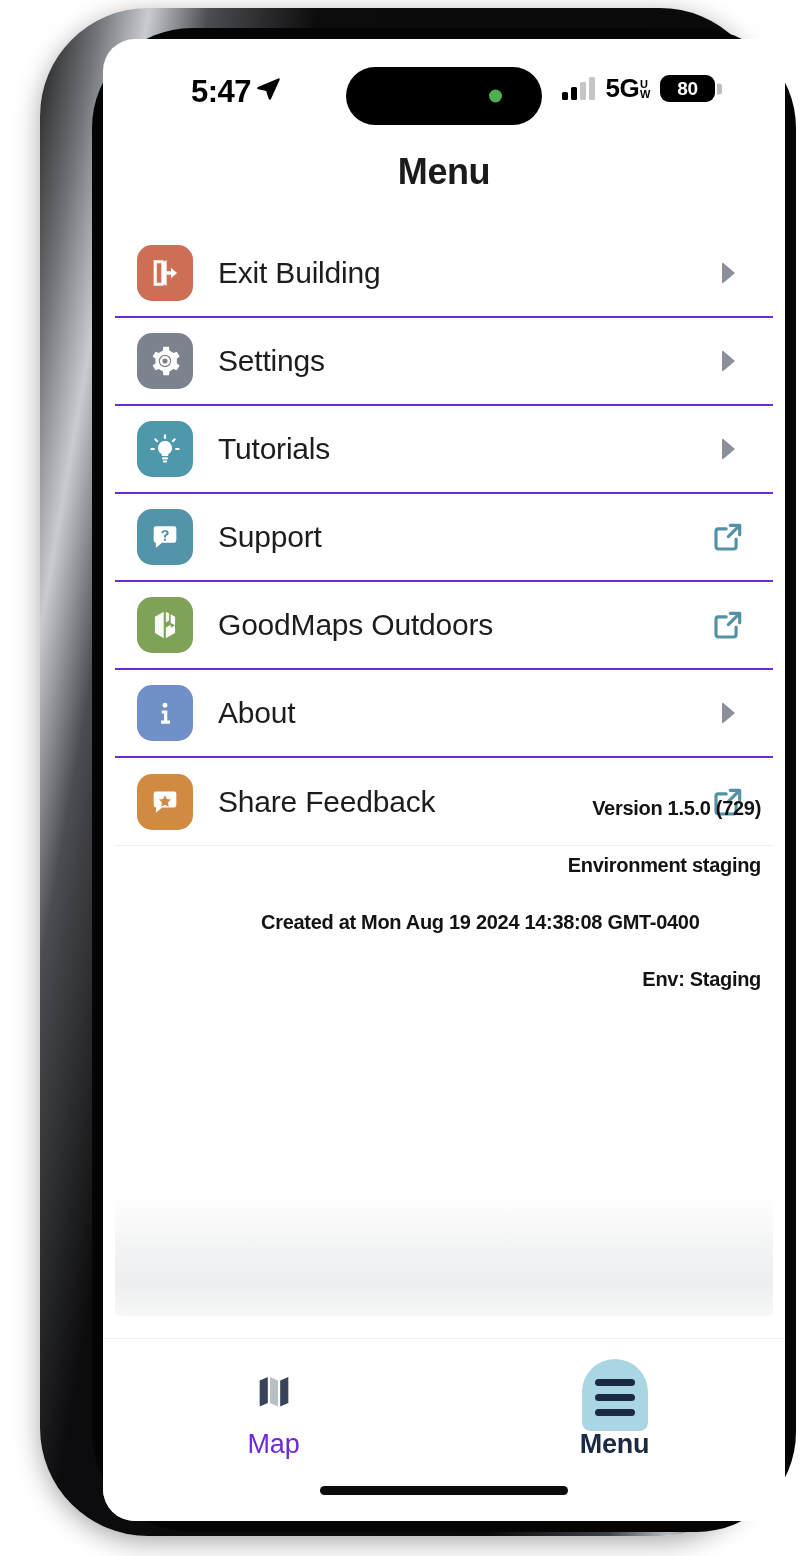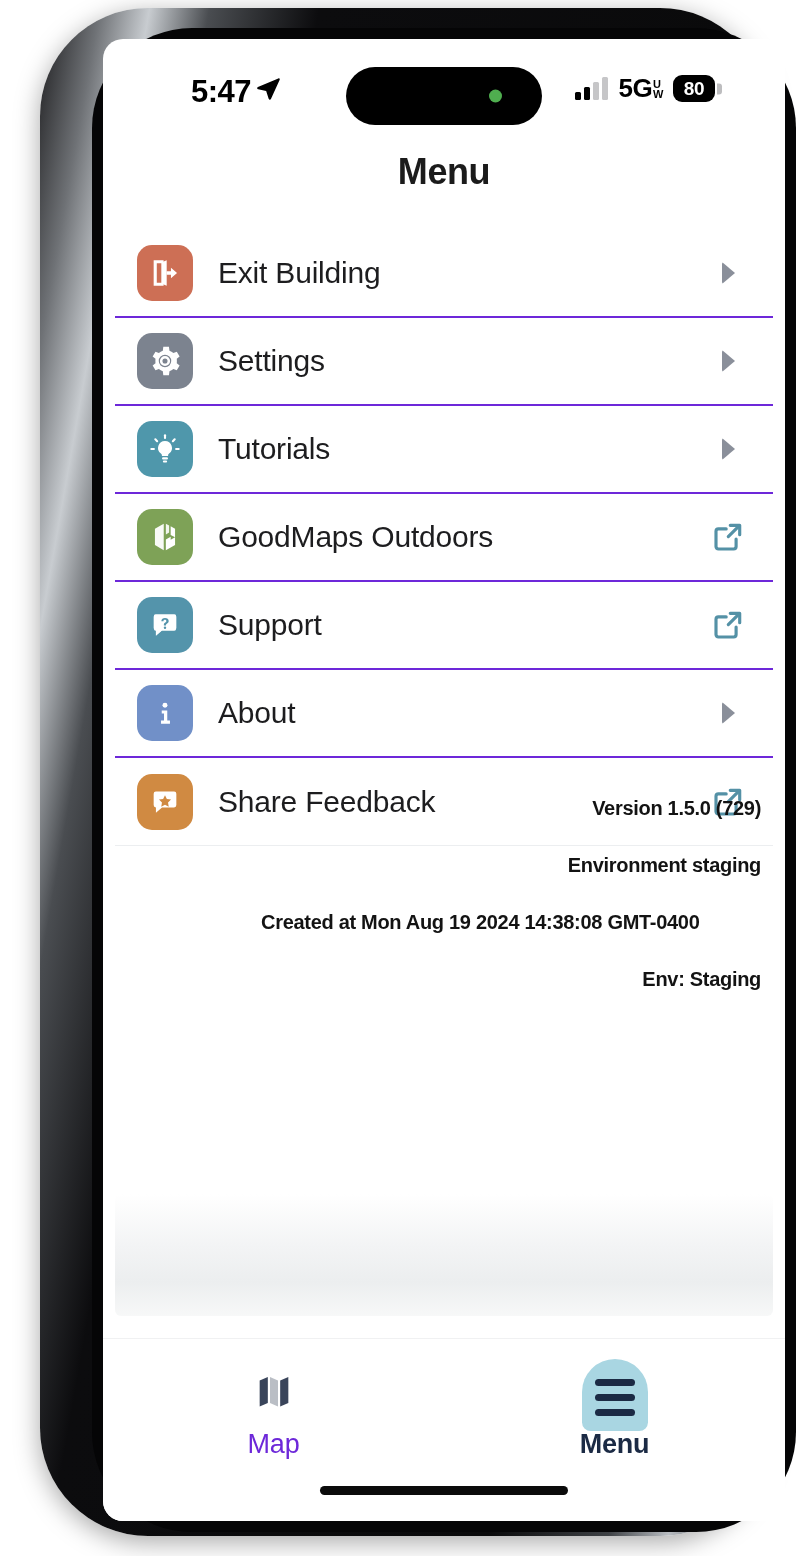--- a/index.html
+++ b/index.html
@@ -26,21 +26,21 @@
     position:absolute;
     left:52px; top:20px;
     width:704px; height:1504px;
     border-radius:100px;
     background:#050506;
   }
   #screen{
     position:absolute;
     left:63px; top:31px;
     width:682px; height:1482px;
-    border-radius:20px;
+    border-radius:32px;
     background:#ffffff;
     overflow:hidden;
   }
 
   
   #status-bar{
     position:absolute; left:0; top:26px; width:682px; height:64px;
   }
   #status-time-wrap{
     position:absolute; left:88px; top:8px;
@@ -71,21 +71,21 @@
   #net-label{
     display:flex; align-items:center; gap:1px;
     font-size:26px; font-weight:700; color:#000; letter-spacing:-.5px;
   }
   #net-sub{
     display:flex; flex-direction:column; justify-content:center;
     font-size:11px; font-weight:700; line-height:10px; color:#000;
     text-transform:uppercase;
   }
   #battery{
-    position:relative; width:42px; height:27px; border-radius:9px;
+    position:relative; width:55px; height:27px; border-radius:9px;
     background:#000; display:flex; align-items:center; justify-content:center;
   }
   #battery-level{ font-size:19px; font-weight:700; color:#fff; letter-spacing:-.3px;}
   #battery-cap{
     position:absolute; right:-7px; top:50%; transform:translateY(-50%);
     width:5px; height:11px; border-radius:0 3px 3px 0; background:#bdbdbf;
   }
   #battery-shoulder{
     position:absolute; right:-1px; top:0; width:13px; height:27px;
     border-radius:0 9px 9px 0; background:#bdbdbf; z-index:-1;
@@ -281,47 +281,47 @@
             <rect x="11.25" y="1.6" width="1.5" height="3.3" rx=".75" transform="rotate(-90 12 12)"></rect>
           </svg>
         </div>
         <div class="row-label">Tutorials</div>
         <div class="row-accessory">
             <div class="tri"></div>
           </div>
       </div>
 
       <div class="menu-row">
-        <div class="row-icon" style="background:#7ea257">
-          <svg width="34" height="34" viewBox="0 0 24 24" fill="#fff">
-            <path d="M11.1 2.6 4.9 6.1v11.6l6.2 3.6V2.6z" opacity=".95"></path>
-            <path d="M12.6 21.4l6.5-3.7V6.2l-3.1-1.8v6.1l3.1 1.7-3.1 1.8v-2.1l-3.4 1.9z"></path>
-            <path d="M12.6 2.6v7.6l2.3-1.3V3.9z" opacity=".9"></path>
-          </svg>
-        </div>
-        <div class="row-label">GoodMaps Outdoors</div>
+        <div class="row-icon" style="background:#5494ab">
+          <svg width="34" height="34" viewBox="0 0 24 24" fill="#fff">
+            <path d="M4.6 4.6h14.8v11.2H9.6l-4 3.6v-3.6H4.6z" rx="2"></path>
+            <path d="M5.6 4.6h12.8a1.6 1.6 0 0 1 1.6 1.6v8a1.6 1.6 0 0 1-1.6 1.6H9.9l-4.3 3.8v-3.8a1.6 1.6 0 0 1-1.6-1.6v-8a1.6 1.6 0 0 1 1.6-1.6z"></path>
+            <path d="M12 7.1c-1.5 0-2.5.9-2.6 2.2h1.5c.05-.6.45-.95 1.05-.95.6 0 1 .35 1 .85 0 .45-.2.7-.8 1.1-.7.45-1 .9-.95 1.7v.35h1.5v-.25c0-.5.2-.75.8-1.15.75-.5 1.1-1.05 1.1-1.85 0-1.25-1.05-2-2.6-2z" fill="#5494ab"></path>
+            <circle cx="12" cy="13.9" r=".85" fill="#5494ab"></circle>
+          </svg>
+        </div>
+        <div class="row-label">Support</div>
         <div class="row-accessory">
           <svg width="36" height="36" viewBox="0 0 24 24" fill="none" stroke="#5491a6" stroke-width="2.1" stroke-linecap="round" stroke-linejoin="round">
             <path d="M13.5 4.2H19.8V10.5"></path>
             <path d="M19.4 4.6 12.2 11.8"></path>
             <path d="M17.4 13.3v5.1a1.6 1.6 0 0 1-1.6 1.6H5.6A1.6 1.6 0 0 1 4 18.4V8.2a1.6 1.6 0 0 1 1.6-1.6h5.2"></path>
           </svg>
         </div>
       </div>
 
       <div class="menu-row">
-        <div class="row-icon" style="background:#5494ab">
-          <svg width="34" height="34" viewBox="0 0 24 24" fill="#fff">
-            <path d="M4.6 4.6h14.8v11.2H9.6l-4 3.6v-3.6H4.6z" rx="2"></path>
-            <path d="M5.6 4.6h12.8a1.6 1.6 0 0 1 1.6 1.6v8a1.6 1.6 0 0 1-1.6 1.6H9.9l-4.3 3.8v-3.8a1.6 1.6 0 0 1-1.6-1.6v-8a1.6 1.6 0 0 1 1.6-1.6z"></path>
-            <path d="M12 7.1c-1.5 0-2.5.9-2.6 2.2h1.5c.05-.6.45-.95 1.05-.95.6 0 1 .35 1 .85 0 .45-.2.7-.8 1.1-.7.45-1 .9-.95 1.7v.35h1.5v-.25c0-.5.2-.75.8-1.15.75-.5 1.1-1.05 1.1-1.85 0-1.25-1.05-2-2.6-2z" fill="#5494ab"></path>
-            <circle cx="12" cy="13.9" r=".85" fill="#5494ab"></circle>
-          </svg>
-        </div>
-        <div class="row-label">Support</div>
+        <div class="row-icon" style="background:#7ea257">
+          <svg width="34" height="34" viewBox="0 0 24 24" fill="#fff">
+            <path d="M11.1 2.6 4.9 6.1v11.6l6.2 3.6V2.6z" opacity=".95"></path>
+            <path d="M12.6 21.4l6.5-3.7V6.2l-3.1-1.8v6.1l3.1 1.7-3.1 1.8v-2.1l-3.4 1.9z"></path>
+            <path d="M12.6 2.6v7.6l2.3-1.3V3.9z" opacity=".9"></path>
+          </svg>
+        </div>
+        <div class="row-label">GoodMaps Outdoors</div>
         <div class="row-accessory">
           <svg width="36" height="36" viewBox="0 0 24 24" fill="none" stroke="#5491a6" stroke-width="2.1" stroke-linecap="round" stroke-linejoin="round">
             <path d="M13.5 4.2H19.8V10.5"></path>
             <path d="M19.4 4.6 12.2 11.8"></path>
             <path d="M17.4 13.3v5.1a1.6 1.6 0 0 1-1.6 1.6H5.6A1.6 1.6 0 0 1 4 18.4V8.2a1.6 1.6 0 0 1 1.6-1.6h5.2"></path>
           </svg>
         </div>
       </div>
 
       <div class="menu-row">

